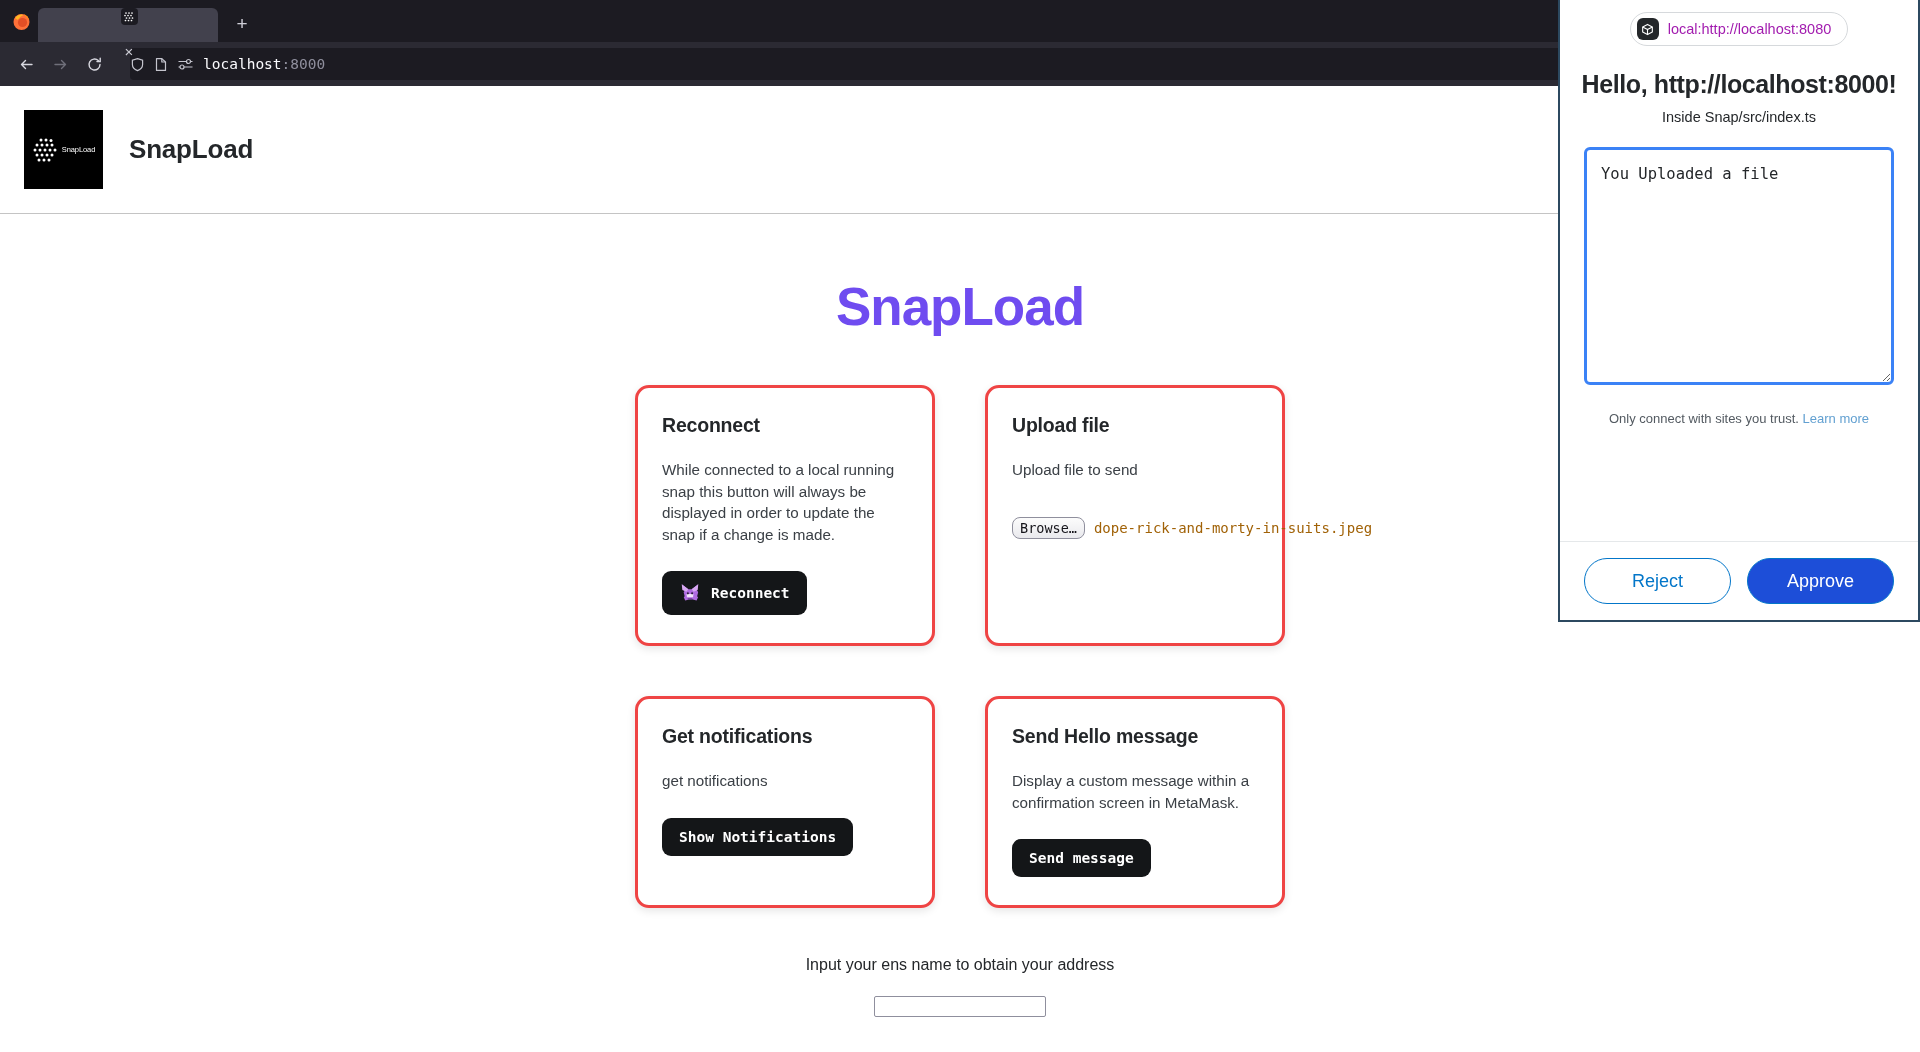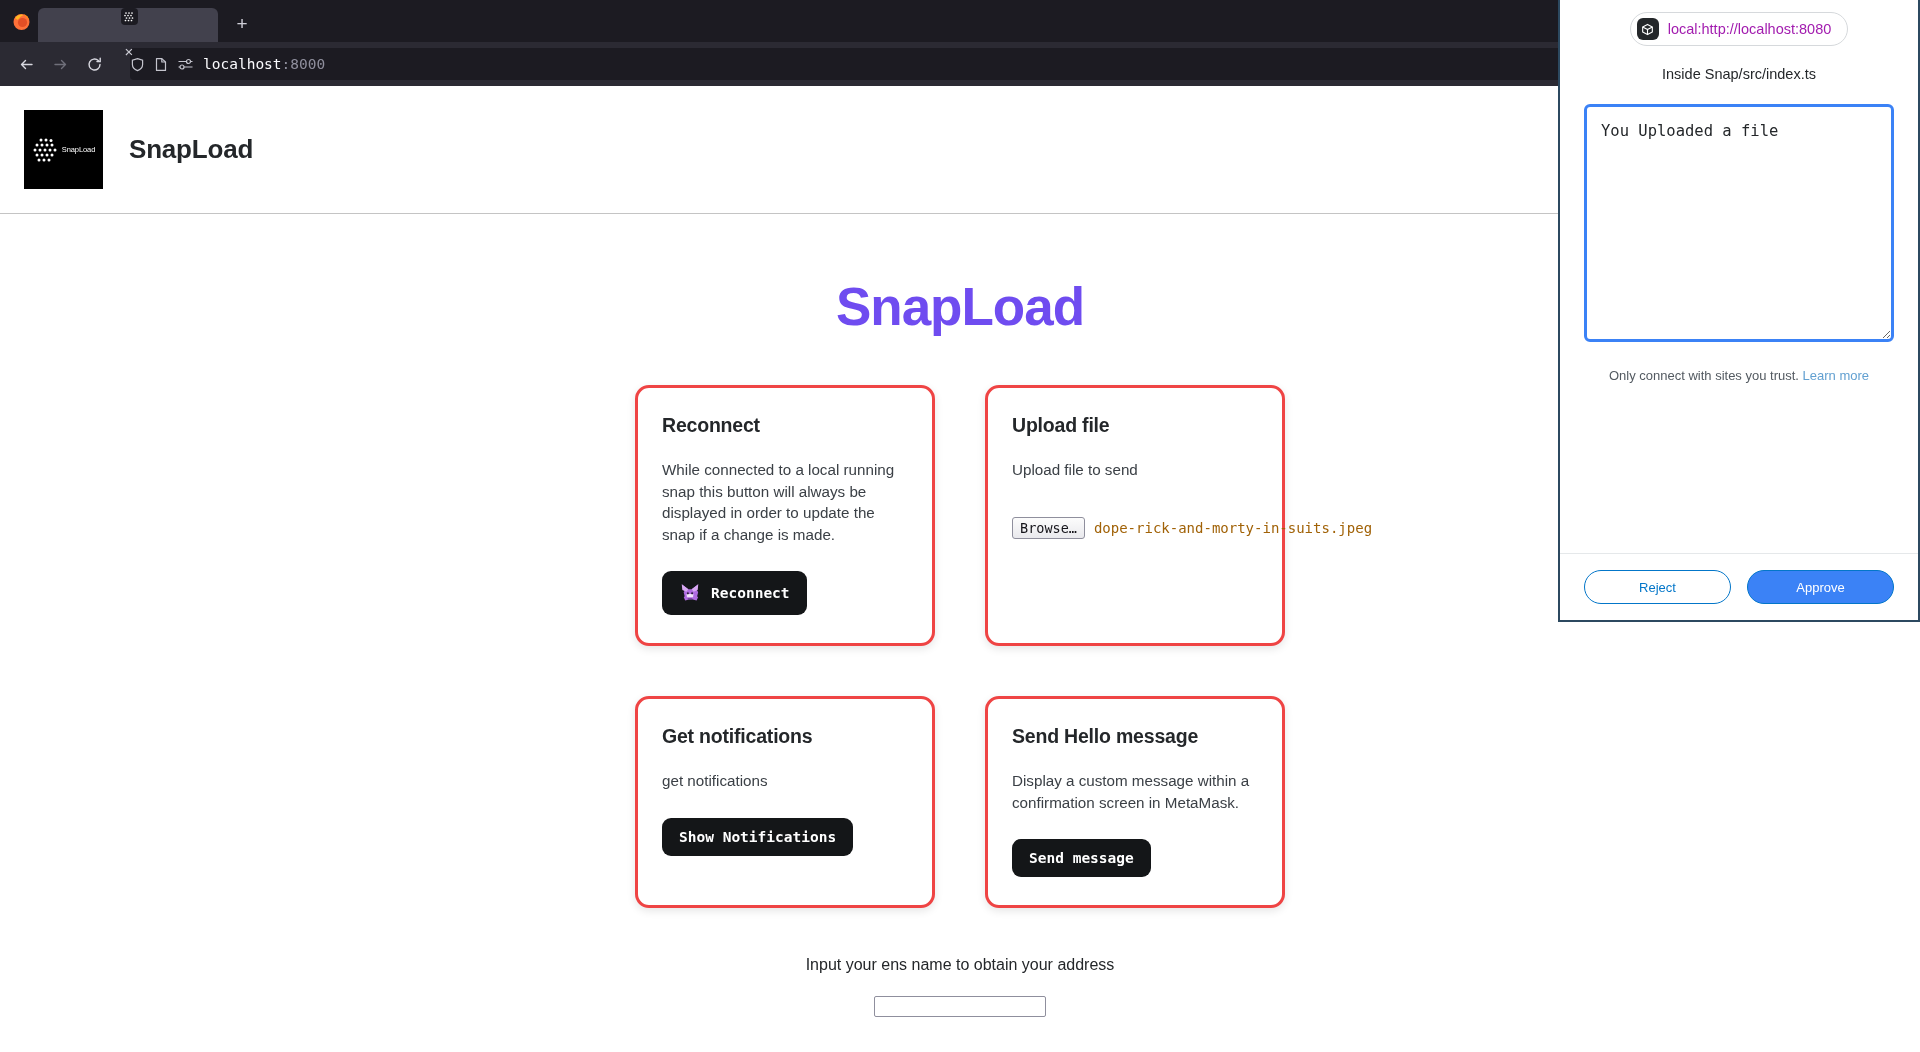--- a/index.html
+++ b/index.html
@@ -221,21 +221,21 @@
   .file-row {
     display: flex;
     align-items: center;
     gap: 9px;
     margin-top: 36px;
     white-space: nowrap;
   }
   .browse-btn {
     background: linear-gradient(#fcfcfc,#e9e9ed);
     border: 1px solid #8f8f9d;
-    border-radius: 3px;
+    border-radius: 8px;
     padding: 2px 7px;
     font-family: "DejaVu Sans Mono", monospace;
     font-size: 13.5px;
     color: #15141a;
     cursor: pointer;
   }
   .file-name {
     font-family: "DejaVu Sans Mono", monospace;
     font-size: 14px;
     color: #a16207;
@@ -347,33 +347,33 @@
   }
   .mm-spacer { flex: 1 1 auto; }
   .mm-footer {
     border-top: 1px solid #e5e8ea;
     padding: 16px 24px;
     display: flex;
     gap: 16px;
   }
   .mm-btn {
     flex: 1 1 0;
-    height: 34px;
+    height: 46px;
     border-radius: 100px;
-    font-size: 13px;
+    font-size: 18px;
     cursor: pointer;
     font-family: "Liberation Sans", sans-serif;
   }
   .mm-btn.reject {
     background: #ffffff;
     border: 1px solid #0376c9;
     color: #0376c9;
   }
   .mm-btn.approve {
-    background: #3b82f6;
+    background: #1d4ed8;
     border: 1px solid #0376c9;
     color: #ffffff;
   }
 </style>
 </head>
 <body>
 
 <div class="browser">
 
   <div class="tabbar">
@@ -545,20 +545,21 @@
         <span class="origin-icon">
           <svg width="13" height="13" viewBox="0 0 14 14" fill="none" stroke="#ffffff" stroke-width="1.2" stroke-linejoin="round">
             <path d="M7 1.5 12.2 4.2v5.6L7 12.5 1.8 9.8V4.2z"></path>
             <path d="M1.8 4.2 7 7l5.2-2.8M7 7v5.5"></path>
           </svg>
         </span>
         <span class="origin-text">local:http://localhost:8080</span>
       </div>
     </div>
 
+    <div class="mm-heading">Hello, http://localhost:8000!</div>
     <div class="mm-sub">Inside Snap/src/index.ts</div>
 
     <div class="mm-body">
       <textarea class="mm-textarea" style="">You Uploaded a file</textarea>
       <div class="mm-trust">
         <span>Only connect with sites you trust.</span>
         <a href="#">Learn more</a>
       </div>
     </div>
 

